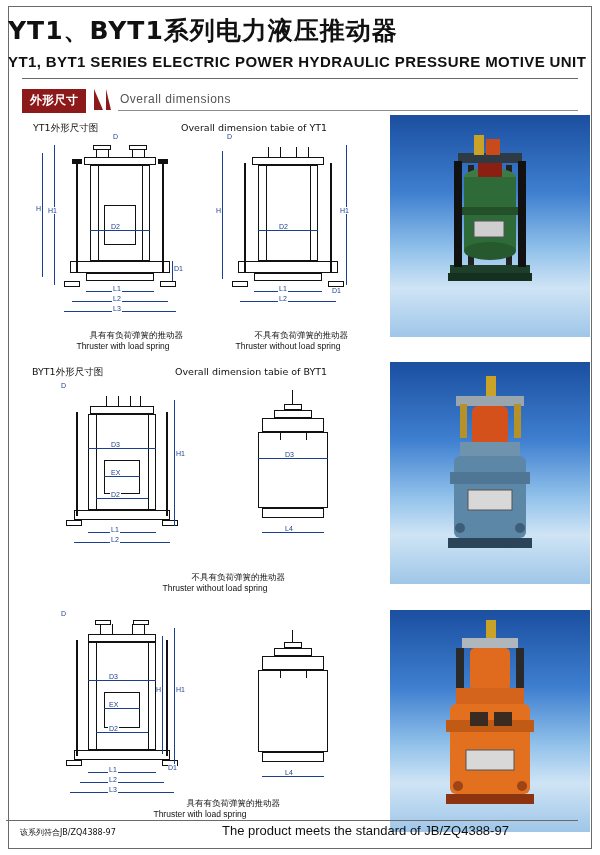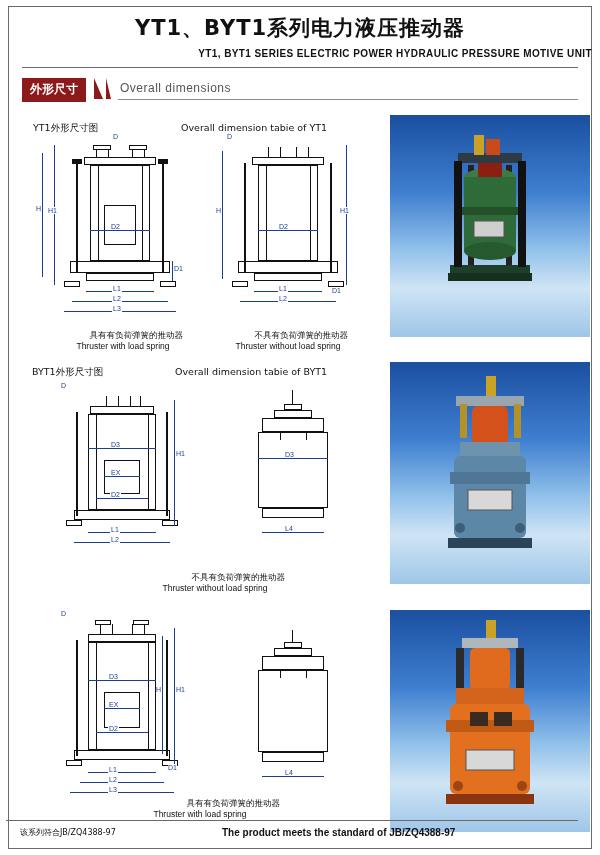--- a/index.html
+++ b/index.html
@@ -13,30 +13,29 @@
   }
   .page{
     position:absolute;
     left:8px;top:6px;
     width:584px;height:843px;
     border:1px solid #6a6a6a;
     box-sizing:border-box;
   }
   
   .title-cn{
-    text-align:center;
-    font-size:21px;
+    font-size:25px;
     font-weight:bold;
     letter-spacing:1px;
     margin-top:8px;
     font-family:"DejaVu Sans", sans-serif;
   }
   .title-en{
-    text-align:right;
-    font-size:10px;
+    text-align:left;
+    font-size:15px;
     font-weight:bold;
     letter-spacing:0.4px;
     margin-top:6px;
   }
   .rule{
     margin:8px 14px 0 14px;
     border-top:1px solid #6a6a6a;
   }
   
   .banner{
@@ -106,21 +105,21 @@
   
   .photo{position:absolute;overflow:hidden;}
   .photo .bg{position:absolute;left:0;top:0;right:0;bottom:0;
     background:linear-gradient(to bottom,#1b4fa0 0%,#3f7fd0 35%,#8fc0ea 60%,#cfe4f5 78%,#9fc6e8 100%);
   }
   
   .footer-line{
     position:absolute;left:6px;right:6px;bottom:22px;border-bottom:1px solid #6a6a6a;
   }
   .foot-l{position:absolute;left:20px;bottom:5px;font-size:8px;font-family:"DejaVu Sans", sans-serif;}
-  .foot-r{position:absolute;left:222px;bottom:5px;font-size:10px;font-weight:bold;}
+  .foot-r{position:absolute;left:222px;bottom:5px;font-size:13px;}
 </style>
 </head>
 <body>
 
 <div class="page"></div>
 
 <div class="content">
 
   <div style="position:absolute;left:8px;top:6px;width:584px;">
     <div class="title-cn">YT1、BYT1系列电力液压推动器</div>

